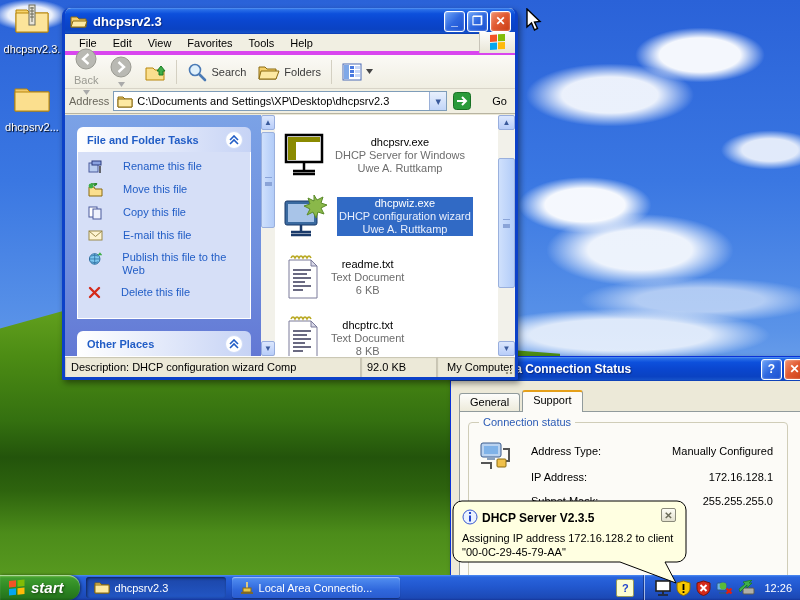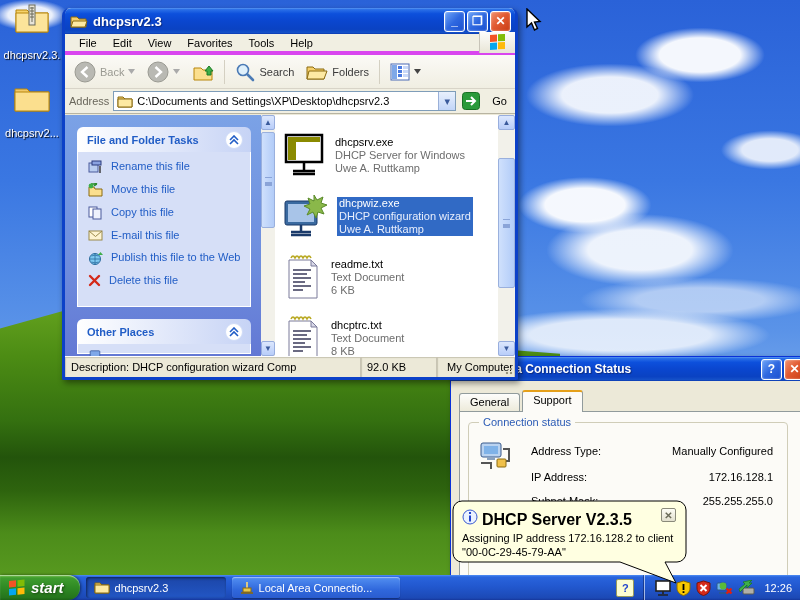--- a/index.html
+++ b/index.html
@@ -20,21 +20,21 @@
       radial-gradient(200px 35px at 620px 335px, rgba(255,255,255,.8) 0 45%, rgba(255,255,255,0) 75%),
       linear-gradient(180deg,#2a62d8 0%, #3a77e2 30%, #5a93e8 55%, #8db6ee 75%, #c2d9f2 92%, #d8e6f2 100%);
   }
   .hill { position:absolute; left:0; top:295px; width:560px; height:280px;
     background:linear-gradient(180deg,#69a621 0%, #4c8c14 22%, #347010 45%, #23540b 58%, #2e640e 70%, #4c8c1a 85%, #57991f 100%);
     clip-path:polygon(0 12%, 18% 2%, 45% 9%, 75% 17%, 100% 21%, 100% 100%, 0 100%);
   }
 
   
   .dicon { position:absolute; width:62px; text-align:center; color:#fff; cursor:default; }
-  .dicon .lbl { display:block; margin-top:14px; text-shadow:1px 1px 1px #000; font-size:11px; white-space:nowrap; }
+  .dicon .lbl { display:block; margin-top:8px; text-shadow:1px 1px 1px #000; font-size:11px; white-space:nowrap; }
   .dicon svg { display:block; margin:0 auto; }
 
   
   .window { position:absolute; border:3px solid #0c41c8; border-top:0; border-radius:8px 8px 2px 2px;
     box-shadow:2px 3px 6px rgba(0,0,0,.45); background:#ece9d8; }
   .titlebar { height:26px; border-radius:6px 6px 0 0; display:flex; align-items:center; padding:0 4px 0 5px;
     background:linear-gradient(180deg,#5a96f2 0%, #2a70e8 6%, #0d50dc 22%, #0a46cf 50%, #0a42c2 82%, #1450c8 94%, #0b3ab0 100%); }
   .titlebar .ttl { flex:1; color:#fff; font-weight:bold; font-size:13px; margin-left:5px;
     text-shadow:1px 1px 1px #0a2a80; white-space:nowrap; overflow:hidden; }
   .capbtn { width:21px; height:21px; margin-left:2px; border-radius:3px; border:1px solid #fff;
@@ -43,58 +43,58 @@
   .capbtn.close { background:linear-gradient(135deg,#f0926f 0%, #e25b32 45%, #c93c14 100%); }
 
   
   .menubar { height:21px; background:#f1efe2; border-bottom:4px solid #d946ef; display:flex; align-items:center; padding-left:6px; }
   .menubar .mi { padding:2px 8px; color:#000; }
   .menubar .brand { margin-left:auto; width:36px; height:21px; border-left:1px solid #c8c4b8;
     display:flex; align-items:center; justify-content:center; background:linear-gradient(180deg,#fdfdfb,#e8e5d6); }
   .toolbar { height:34px; background:linear-gradient(180deg,#fbfaf6,#f0eee2); border-bottom:1px solid #d8d4c8;
     display:flex; align-items:center; padding:0 4px; gap:2px; }
   .tbtn { display:flex; align-items:center; gap:4px; padding:3px 5px; border-radius:3px; color:#3a3a3a; }
-  .tbtn.dis { color:#9a9a92; }
+  .tbtn.dis { color:#9a9a92;flex-direction:column; }
   .tsep { width:1px; height:24px; background:#d4d0c2; margin:0 3px; }
   .addrbar { height:25px; background:#f1efe2; border-bottom:1px solid #b8b4a2; display:flex; align-items:center; padding:0 4px; gap:4px; }
   .addrbar .alabel { color:#6a675c; }
   .combo { flex:1; height:20px; background:#fff; border:1px solid #7f9db9; display:flex; align-items:center; padding-left:3px; gap:4px; }
   .combo .path { flex:1; color:#000; white-space:nowrap; overflow:hidden; }
   .combo .drop { width:17px; height:18px; display:flex; align-items:center; justify-content:center; color:#3a5a9c;
     background:linear-gradient(180deg,#e8f0fd,#c2d5f8); border-left:1px solid #9ab0d8; }
-  .gobtn { display:flex; align-items:center; gap:12px; padding:1px 4px 1px 2px; color:#000; }
+  .gobtn { display:flex; align-items:center; gap:21px; padding:1px 4px 1px 2px; color:#000; }
 
   
   .econtent { position:absolute; left:0; right:0; top:107px; bottom:21px; display:flex; background:#fff; }
 
   
   .taskpane { width:196px; background:linear-gradient(180deg,#7ba2e6 0%, #6e8ede 60%, #6378d4 100%);
     padding:12px 10px 0 12px; overflow:hidden; }
   .section { margin-bottom:12px; border-radius:6px 6px 0 0; }
   .sec-head { height:25px; border-radius:6px 6px 0 0; background:linear-gradient(90deg,#ffffff,#c6d3f5);
     display:flex; align-items:center; justify-content:space-between; padding:0 8px 0 10px;
     color:#215dc6; font-weight:bold; }
   .chev { width:18px; height:18px; border-radius:50%; background:#fff; border:1px solid #d0dcf8;
     display:flex; align-items:center; justify-content:center; }
   .sec-body { background:#d6dff7; border:1px solid #fff; border-top:0; padding:8px 4px 10px 10px; }
   .titem { display:flex; gap:8px; margin-bottom:9px; color:#215dc6; align-items:flex-start; }
-  .titem .tx { line-height:13px; }
+  .titem .tx { line-height:13px;margin-left:12px; }
 
   
   .sbar { background:#f2f1ea; display:flex; flex-direction:column; }
   .sbar .arrow { height:15px; background:linear-gradient(180deg,#dce7fd,#b8cdf9); border:1px solid #98aede;
     border-radius:2px; display:flex; align-items:center; justify-content:center; color:#3a5a9c; font-size:8px; }
   .sbar .track { flex:1; position:relative; }
   .sbar .thumb { position:absolute; left:0; right:0; border-radius:2px; border:1px solid #9ab0dd;
     background:linear-gradient(90deg,#cfe0fc,#b2ccf8); }
   .grip { display:block; margin:0 auto; width:7px; border-top:1px solid #8aa4d8; box-shadow:0 2px 0 #8aa4d8, 0 4px 0 #8aa4d8; height:5px; }
 
   
   .filelist { flex:1; background:#fff; padding:14px 0 0 8px; overflow:hidden; }
-  .tile { display:flex; align-items:center; gap:10px; margin-bottom:9px; height:52px; }
+  .tile { display:flex; align-items:center; gap:10px; margin-bottom:9px; height:52px;text-align:center; }
   .tile .txt { line-height:13px; color:#000; }
   .tile .sub { color:#6d6d6d; }
   .tile.selected .txt { background:#316ac5; color:#fff; padding:0 2px; }
   .tile.selected .sub { color:#e8eefc; }
 
   
   .statusbar { position:absolute; left:0; right:0; bottom:0; height:21px; background:#ece9d8; display:flex; border-top:1px solid #fff; }
   .spane { border-right:1px solid #c8c4b4; box-shadow:inset 1px 1px 1px rgba(165,160,140,.5); display:flex; align-items:center; padding:0 6px; gap:4px; color:#000; white-space:nowrap; overflow:hidden; }
   .sgrip { position:absolute; right:1px; bottom:1px; width:12px; height:12px;
     background:radial-gradient(circle at 9px 9px, #9a957e 1.2px, transparent 1.6px),
@@ -110,21 +110,21 @@
   .tab { height:19px; padding:2px 10px 0; border:1px solid #919b9c; border-bottom:0; border-radius:3px 3px 0 0;
     background:linear-gradient(180deg,#fdfdfb,#ece9d8); margin-right:2px; color:#000; }
   .tab.active { height:22px; background:#fcfbf7; position:relative; z-index:2; border-top:2px solid #e5a01a; padding-top:2px;text-align:right; }
   .tabpage { position:absolute; left:8px; top:54px; right:8px; bottom:0; background:#fcfbf7; border:1px solid #919b9c; border-bottom:0; }
   .groupbox { position:absolute; left:8px; top:10px; right:12px; height:200px; border:1px solid #d0cdb8; border-radius:4px; }
   .groupbox .cap { position:absolute; left:10px; top:-7px; background:#fcfbf7; padding:0 4px; color:#2b5bb5; }
   .drow { position:absolute; left:62px; right:14px; display:flex; justify-content:space-between; color:#000;text-align:right; }
 
   
   .balloon { position:absolute; left:452px; top:500px; width:236px; height:86px; z-index:40; }
-  .balloon .btitle { position:absolute; left:30px; top:11px; font-weight:bold; font-size:16px; color:#000;text-align:center; }
+  .balloon .btitle { position:absolute; left:30px; top:11px; font-weight:bold; font-size:12px; color:#000;text-align:center; }
   .balloon .bclose { position:absolute; right:12px; top:8px; width:15px; height:14px; border:1px solid #8a8a7a; border-radius:2px;
     background:linear-gradient(180deg,#fdfdf5,#e2e0ce); color:#6a6a58; font-size:10px; font-weight:bold; display:flex; align-items:center; justify-content:center; }
   .balloon .bline { position:absolute; left:10px; color:#000; white-space:nowrap; }
 
   
   .taskbar { position:absolute; left:0; bottom:0; width:800px; height:25px; z-index:30;
     background:linear-gradient(180deg,#4f8ef5 0%, #2964dd 8%, #2258cf 45%, #1c49b5 92%, #15379c 100%); display:flex; align-items:center; }
   .startbtn { height:25px; padding:0 16px 0 8px; display:flex; align-items:center; gap:5px; border-radius:0 12px 12px 0;
     background:linear-gradient(180deg,#71bf44 0%, #3f9c2e 12%, #2f8a24 50%, #25751c 90%, #1d6315 100%);
     box-shadow:1px 0 3px rgba(0,0,0,.5), inset 0 1px 1px rgba(255,255,255,.5); }

